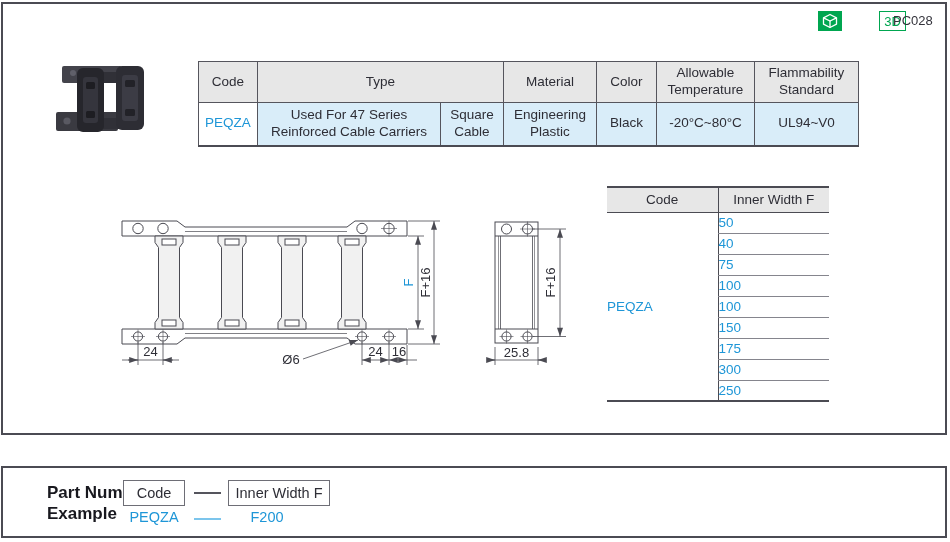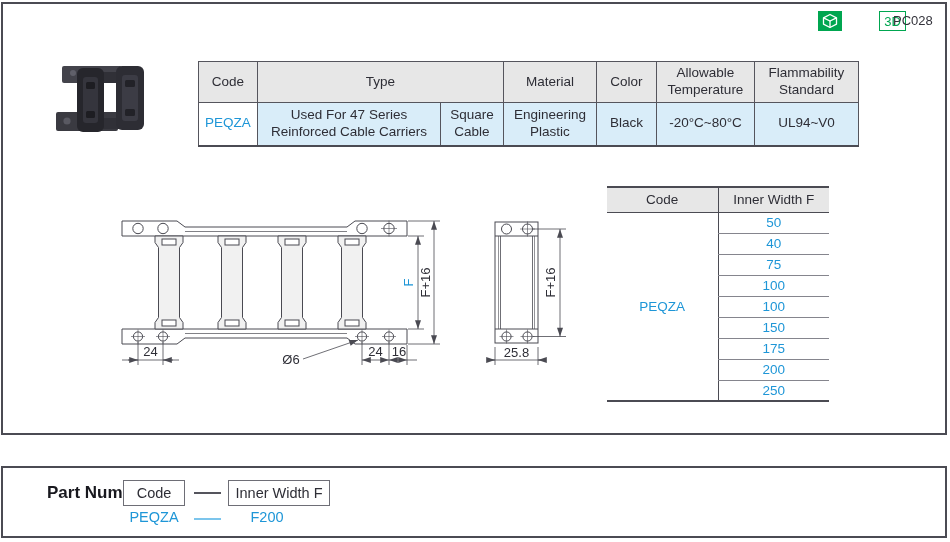--- a/index.html
+++ b/index.html
@@ -49,21 +49,21 @@
   .spec-table td.code-cell { background:#fff; color:#1e96d7; }
 
   
   .width-table { position:absolute; left:607px; top:186px; width:222px; }
   .width-table th {
     background:#e7e7e7; font-weight:normal; font-size:13.5px; color:#2e2e36;
     height:25px; border-top:2px solid #4b4b53; border-bottom:1px solid #4b4b53;
     text-align:center; vertical-align:middle;
   }
   .width-table th.wt-code-h { border-right:1px solid #4b4b53; }
-  .width-table td { font-size:13.5px; text-align:center; vertical-align:middle; }
+  .width-table td { font-size:13.5px; text-align:left; vertical-align:middle; }
   .width-table td.wt-code { color:#1e96d7; border-bottom:2px solid #4b4b53; }
   .width-table td.wt-val {
     color:#1e96d7; height:21px;
     border-left:1px solid #4b4b53; border-bottom:1px solid #85858d;
   }
   .width-table tr:last-child td.wt-val { border-bottom:2px solid #4b4b53;margin-top:16px; }
 
   
   .drawing { position:absolute; }
   .drawing text { font-family:"Liberation Sans", sans-serif; }
@@ -187,21 +187,21 @@
     <tr>
           <td class="wt-val">100</td>
         </tr>
     <tr>
           <td class="wt-val">150</td>
         </tr>
     <tr>
           <td class="wt-val">175</td>
         </tr>
     <tr>
-          <td class="wt-val">200</td>
+          <td class="wt-val">300</td>
         </tr>
     <tr>
           <td class="wt-val">250</td>
         </tr>
   </tbody>
     </table>
 
   <svg class="drawing" style="left:115px; top:212px;" width="330" height="160" viewBox="0 0 330 160">
     <defs>
       <marker id="arrA" markerWidth="10" markerHeight="8" refX="9.3" refY="4" orient="auto-start-reverse" markerUnits="userSpaceOnUse">
@@ -296,20 +296,21 @@
       <line x1="59" y1="148" x2="53" y2="148" marker-end="url(#arrB)"></line>
     </g>
     <g font-size="13" fill="#2e2e36" text-anchor="middle">
       <text transform="translate(70,70.5) rotate(-90)">F+16</text>
       <text x="31.5" y="145">25.8</text>
     </g>
   </svg>
 
   <div class="pn-title">
     <div>Part Number</div>
+    <div>Example</div>
   </div>
   <div class="pn-box code">Code</div>
   <div class="pn-dash"></div>
   <div class="pn-box width">Inner Width F</div>
   <div class="pn-val code">PEQZA</div>
   <div class="pn-dash blue"></div>
   <div class="pn-val width">F200</div>
 
 </div>
 

